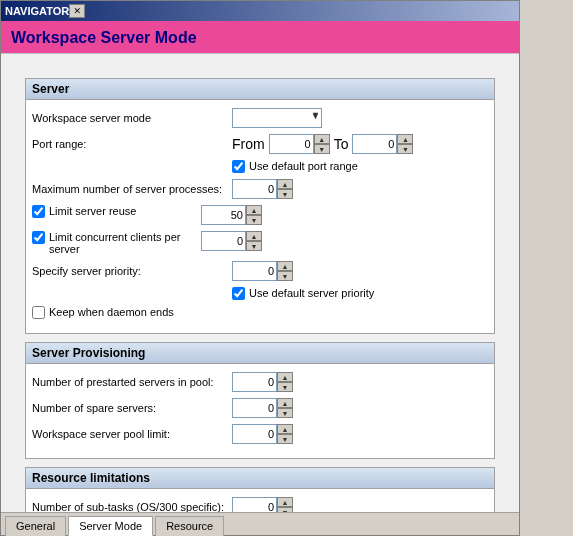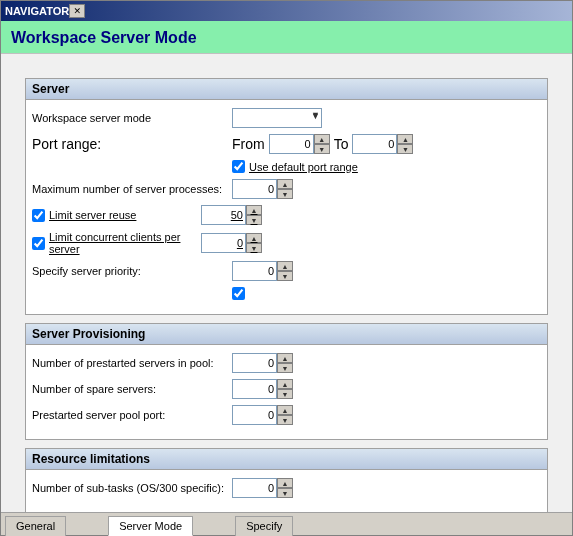--- a/index.html
+++ b/index.html
@@ -6,23 +6,23 @@
     body {
       font-family: Arial, Tahoma, sans-serif;
       font-size: 12px;
       background: #d4d0c8;
       width: 573px;
       height: 536px;
       overflow: hidden;
     }
 
     .window {
-      width: 573px;
+      width: 520px;
       height: 536px;
-      background: #86efac;
+      background: #ec4899;
       border: 1px solid #808080;
       display: flex;
       flex-direction: column;
     }
 
     .title-bar {
       background: linear-gradient(to right, #0a246a, #a6b5d7);
       height: 20px;
       display: flex;
       align-items: center;
@@ -161,58 +161,56 @@
     }
 
     .port-row {
       display: flex;
       align-items: center;
       margin-bottom: 6px;
     }
 
     .port-label {
       width: 200px;
-      font-size: 14px;
+      font-size: 11px;
       flex-shrink: 0;
     }
 
     .port-group {
       display: flex;
       align-items: center;
       gap: 4px;
     }
 
     .port-text {
       font-size: 14px;
     }
 
     .checkbox-row {
       display: flex;
-      align-items: center;
+      align-items: flex-start;
       margin-bottom: 6px;
-      text-decoration: underline;
     }
 
     .checkbox-row input[type="checkbox"] {
       margin-right: 4px;
       width: 13px;
       height: 13px;
     }
 
     .indent {
       margin-left: 200px;
     }
 
     .bottom-tabs {
       display: flex;
       border-top: 1px solid #a0a0a0;
       background: #d4d0c8;
       flex-shrink: 0;
       padding: 2px 20px 0 4px;
-      gap: 40px;
     }
 
     .tab {
       padding: 3px 10px;
       border: 1px solid #a0a0a0;
       border-bottom: none;
       background: #d4d0c8;
       font-size: 11px;
       cursor: pointer;
       margin-right: 2px;
@@ -332,22 +330,27 @@
             <input type="text" class="spinner-input" value="0" style="">
             <div class="spinner-btns">
               <div class="spin-btn">▲</div>
               <div class="spin-btn">▼</div>
             </div>
           </div>
         </div>
 
         <div class="checkbox-row indent">
           <input type="checkbox" checked="" style="">
-        </div>
-
+          <span class="field-label">Use  default server priority</span>
+        </div>
+
+        <div class="checkbox-row">
+          <input type="checkbox" style="">
+          <span class="field-label">Keep when daemon ends</span>
+        </div>
 
       </div>
     </div>
 
     <div class="section">
       <div class="section-header">Server Provisioning</div>
       <div class="section-body">
 
         <div class="field-row">
           <span class="field-label field-label-wide">Number of prestarted servers in pool:</span>
@@ -365,21 +368,21 @@
           <div class="spinner-wrapper">
             <input type="text" class="spinner-input" value="0" style="">
             <div class="spinner-btns">
               <div class="spin-btn">▲</div>
               <div class="spin-btn">▼</div>
             </div>
           </div>
         </div>
 
         <div class="field-row">
-          <span class="field-label field-label-wide">Prestarted server pool port:</span>
+          <span class="field-label field-label-wide">Workspace server pool limit:</span>
           <div class="spinner-wrapper">
             <input type="text" class="spinner-input" value="0" style="">
             <div class="spinner-btns">
               <div class="spin-btn">▲</div>
               <div class="spin-btn">▼</div>
             </div>
           </div>
         </div>
 
       </div>
@@ -406,16 +409,16 @@
   </div>
 
   <div class="bottom-tabs">
     <div class="tab">
       <span>General</span>
     </div>
     <div class="tab active">
       <span>Server Mode</span>
     </div>
     <div class="tab">
-      <span>Specify</span>
+      <span>Resource</span>
     </div>
   </div>
 </div>
 
 </body></html>

